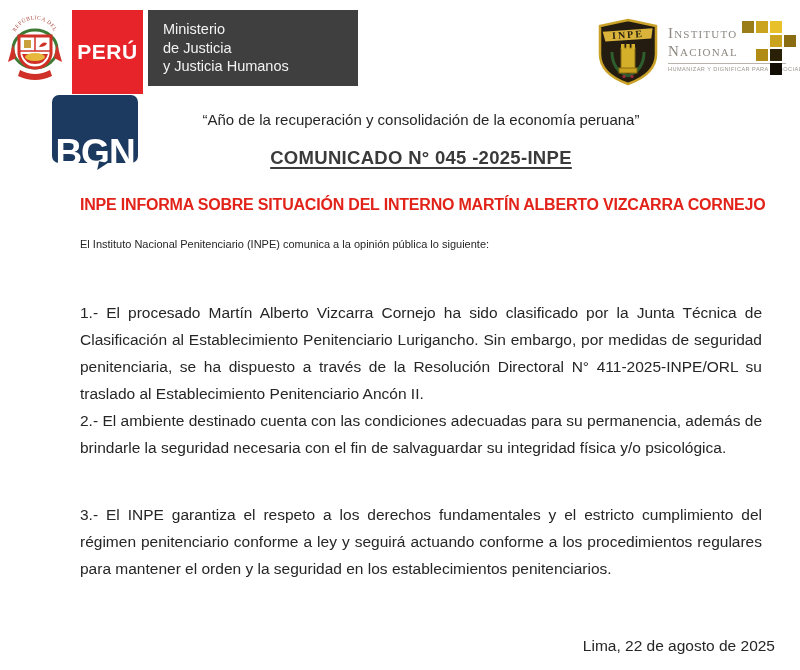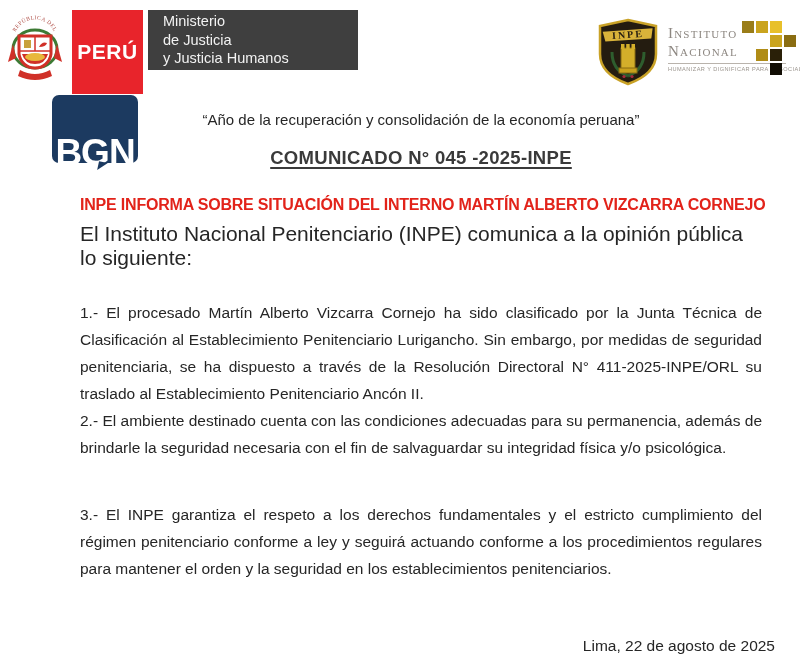--- a/index.html
+++ b/index.html
@@ -10,21 +10,21 @@
   }
 
   
   .coat { position:absolute; left:6px; top:4px; width:58px; height:86px; }
   .peru-block {
     position:absolute; left:72px; top:10px; width:71px; height:84px;
     display:flex; align-items:center; justify-content:center;
     color:#ffffff; font-weight:bold; font-size:21px; letter-spacing:0.5px;
   }
   .ministry-block {
-    position:absolute; left:148px; top:10px; width:210px; height:60px;
+    position:absolute; left:148px; top:10px; width:210px; height:76px;
     display:flex; flex-direction:column; justify-content:center;
     padding-left:15px; color:#f2f2f2; font-size:14.5px; line-height:1.28;
   }
 
   
   .inpe-shield { position:absolute; left:597px; top:18px; width:62px; height:68px; }
   .inpe-text {
     position:absolute; left:668px; top:24px; width:130px;
     font-family:"Liberation Serif", serif;
   }
@@ -57,21 +57,21 @@
 
   
   .doc { position:absolute; left:80px; width:682px; color:#262626; }
   .quote   { top:111px; text-align:center; font-size:15px; }
   .title   { top:147px; text-align:center; font-size:18.5px; font-weight:bold; color:#3a3a3a; letter-spacing:0.3px; }
   .title span { text-decoration:underline; text-decoration-thickness:2px; text-underline-offset:3px; }
   .headline {
     top:196px; text-align:center; font-size:16px; font-weight:bold;
     color:#e2231a; letter-spacing:-0.2px; white-space:nowrap;
   }
-  .intro { top:222px; font-size:21px; }
+  .intro { top:238px; font-size:11px; }
   .para  { text-align:justify; font-size:15.5px; line-height:27px;margin-top:15px; }
   .p1 { top:284px; }
   .p2 { top:392px; }
   .p3 { top:486px; }
   .dateline { position:absolute; top:637px; right:25px; font-size:15.5px; color:#262626; }
 </style>
 </head>
 <body>
 
 <div class="page">

